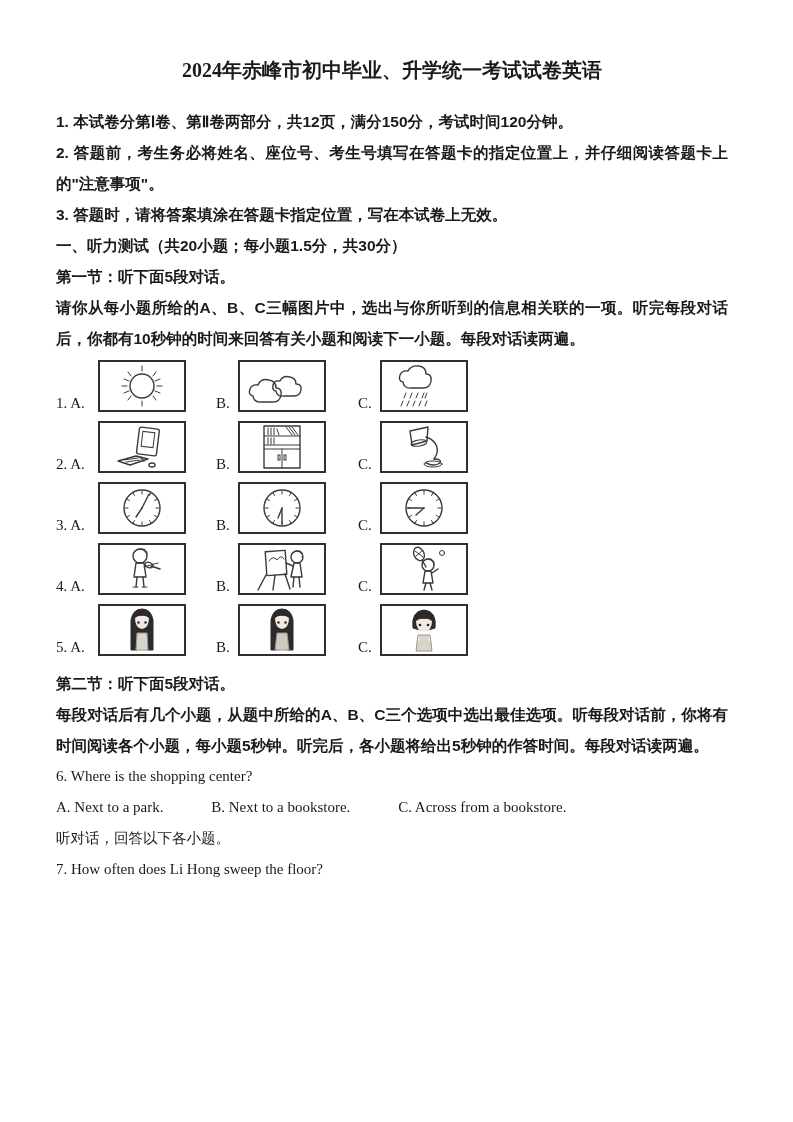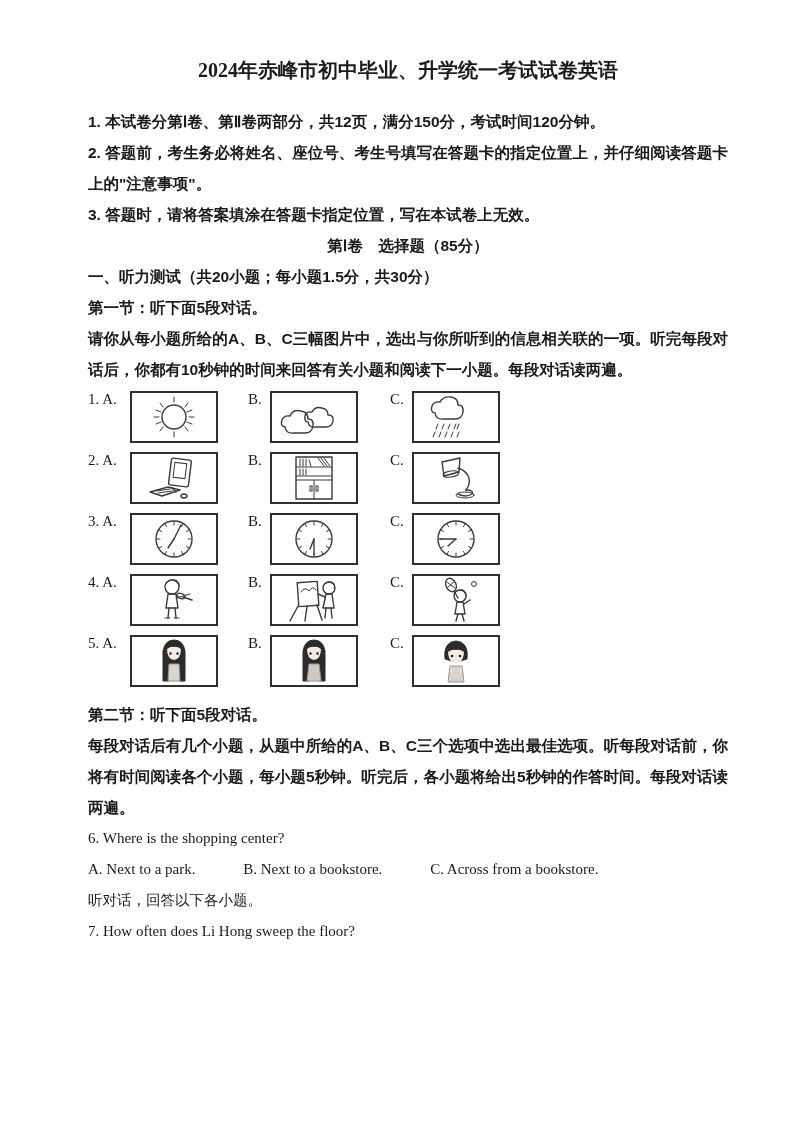--- a/index.html
+++ b/index.html
@@ -5,21 +5,21 @@
   * { box-sizing: border-box; }
   html, body { margin: 0; padding: 0; background: #ffffff; }
   body {
     width: 793px; height: 1122px;
     font-family: "Liberation Sans", sans-serif;
     color: #1a1a1a;
     position: relative;
   }
   .page {
     width: 793px; height: 1122px;
-    padding: 58px 65px 40px 88px;
+    padding: 58px 65px 40px 56px;
     background: #ffffff;
   }
   .title {
     font-size: 20px; font-weight: 700; text-align: center;
     margin: 0 0 24px 0; line-height: 24px;
     font-family: "Liberation Serif", serif;
   }
   .cn {
     font-size: 15.5px; font-weight: 700; line-height: 31px;
     margin: 0; text-align: justify;
@@ -29,21 +29,21 @@
   }
   .center { text-align: center; }
   .en {
     font-family: "Liberation Serif", serif;
     font-size: 15px; font-weight: 400; line-height: 31px; margin: 0;
   }
   .en-options span { display: inline-block; margin-right: 44px; }
   .en-options span:last-child { margin-right: 2px; }
 
   .pic-grid { margin: 6px 0 6px 0; }
-  .pic-row { display: flex; margin-bottom: 9px; }
+  .pic-row { display: flex; align-items: flex-end; margin-bottom: 9px; }
   .pic-row:last-child { margin-bottom: 12px; }
   .pic-label {
     font-family: "Liberation Serif", serif;
     font-size: 15px; line-height: 17px; white-space: nowrap;
   }
   .lbl-num { width: 42px; }
   .lbl-b { width: 22px; margin-left: 30px; }
   .lbl-c { width: 22px; margin-left: 32px; }
   .pic-box {
     width: 88px; height: 52px;
@@ -60,21 +60,20 @@
 <body>
 
 <div class="page">
 
   <h1 class="title">2024年赤峰市初中毕业、升学统一考试试卷英语</h1>
 
   <p class="cn">1. 本试卷分第Ⅰ卷、第Ⅱ卷两部分，共12页，满分150分，考试时间120分钟。</p>
   <p class="cn">2. 答题前，考生务必将姓名、座位号、考生号填写在答题卡的指定位置上，并仔细阅读答题卡上的"注意事项"。</p>
   <p class="cn">3. 答题时，请将答案填涂在答题卡指定位置，写在本试卷上无效。</p>
 
-  <p class="cn center">第Ⅰ卷　选择题（85分）</p>
   <p class="cn">一、听力测试（共20小题；每小题1.5分，共30分）</p>
   <p class="cn">第一节：听下面5段对话。</p>
   <p class="cn">请你从每小题所给的A、B、C三幅图片中，选出与你所听到的信息相关联的一项。听完每段对话后，你都有10秒钟的时间来回答有关小题和阅读下一小题。每段对话读两遍。</p>
 
   <div class="pic-grid">
 
     <div class="pic-row">
       <span class="pic-label lbl-num">1. A.</span>
       <div class="pic-box">
         <svg width="84" height="48" viewBox="0 0 84 48">

